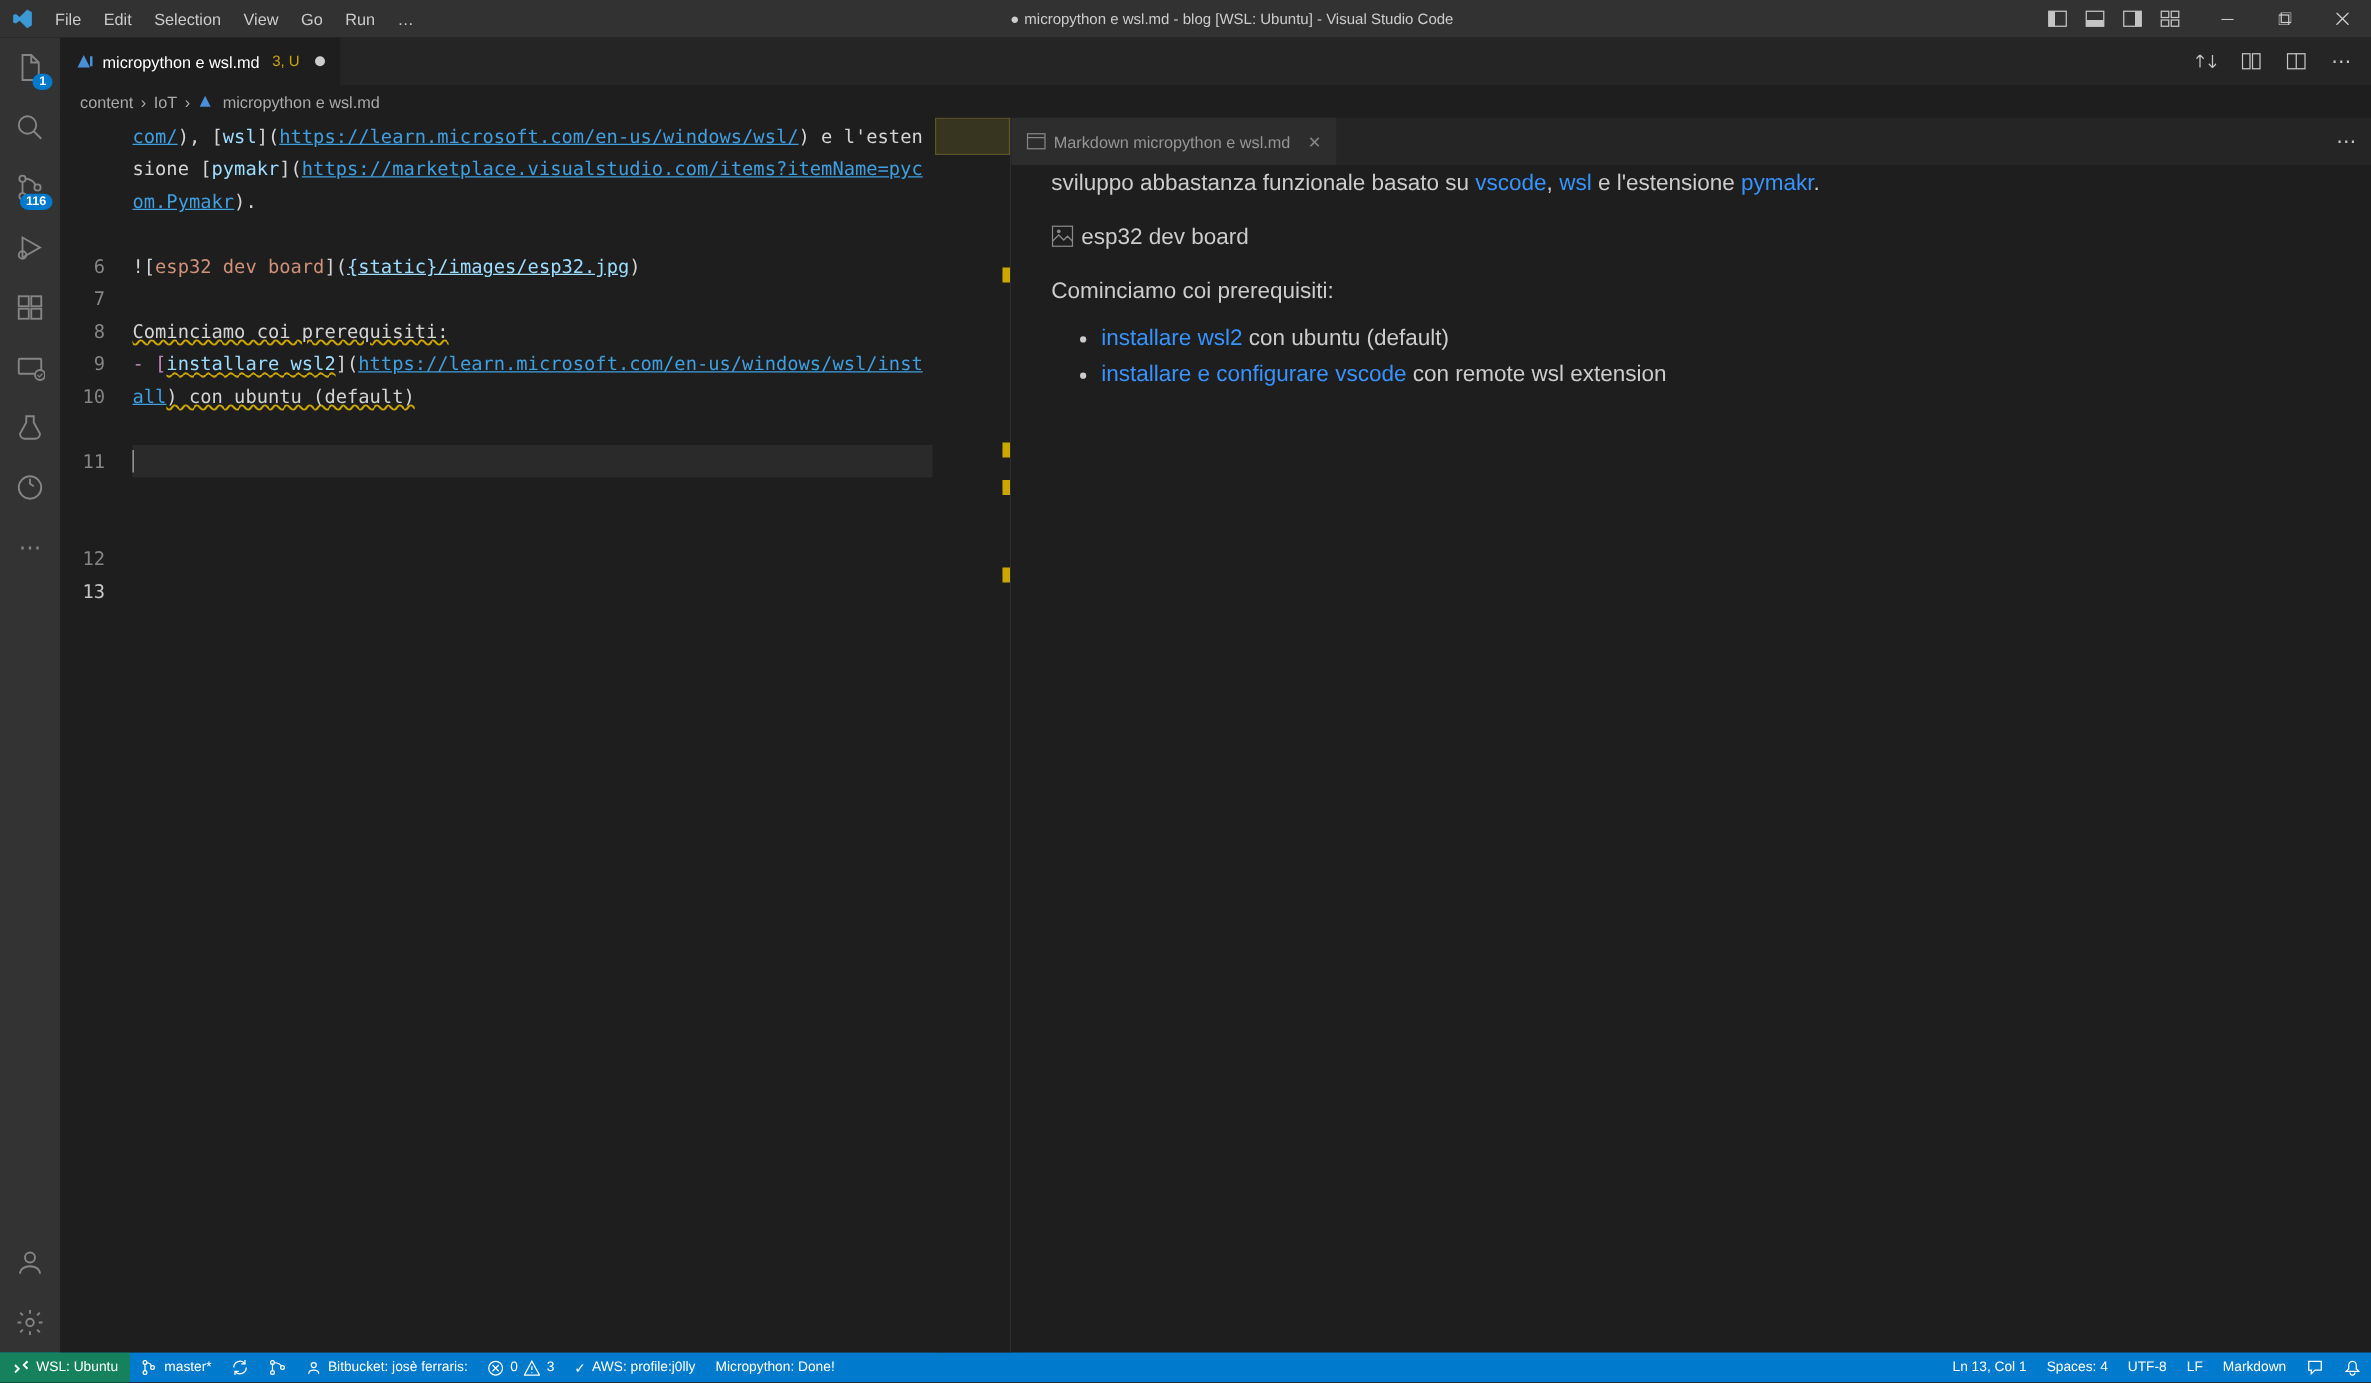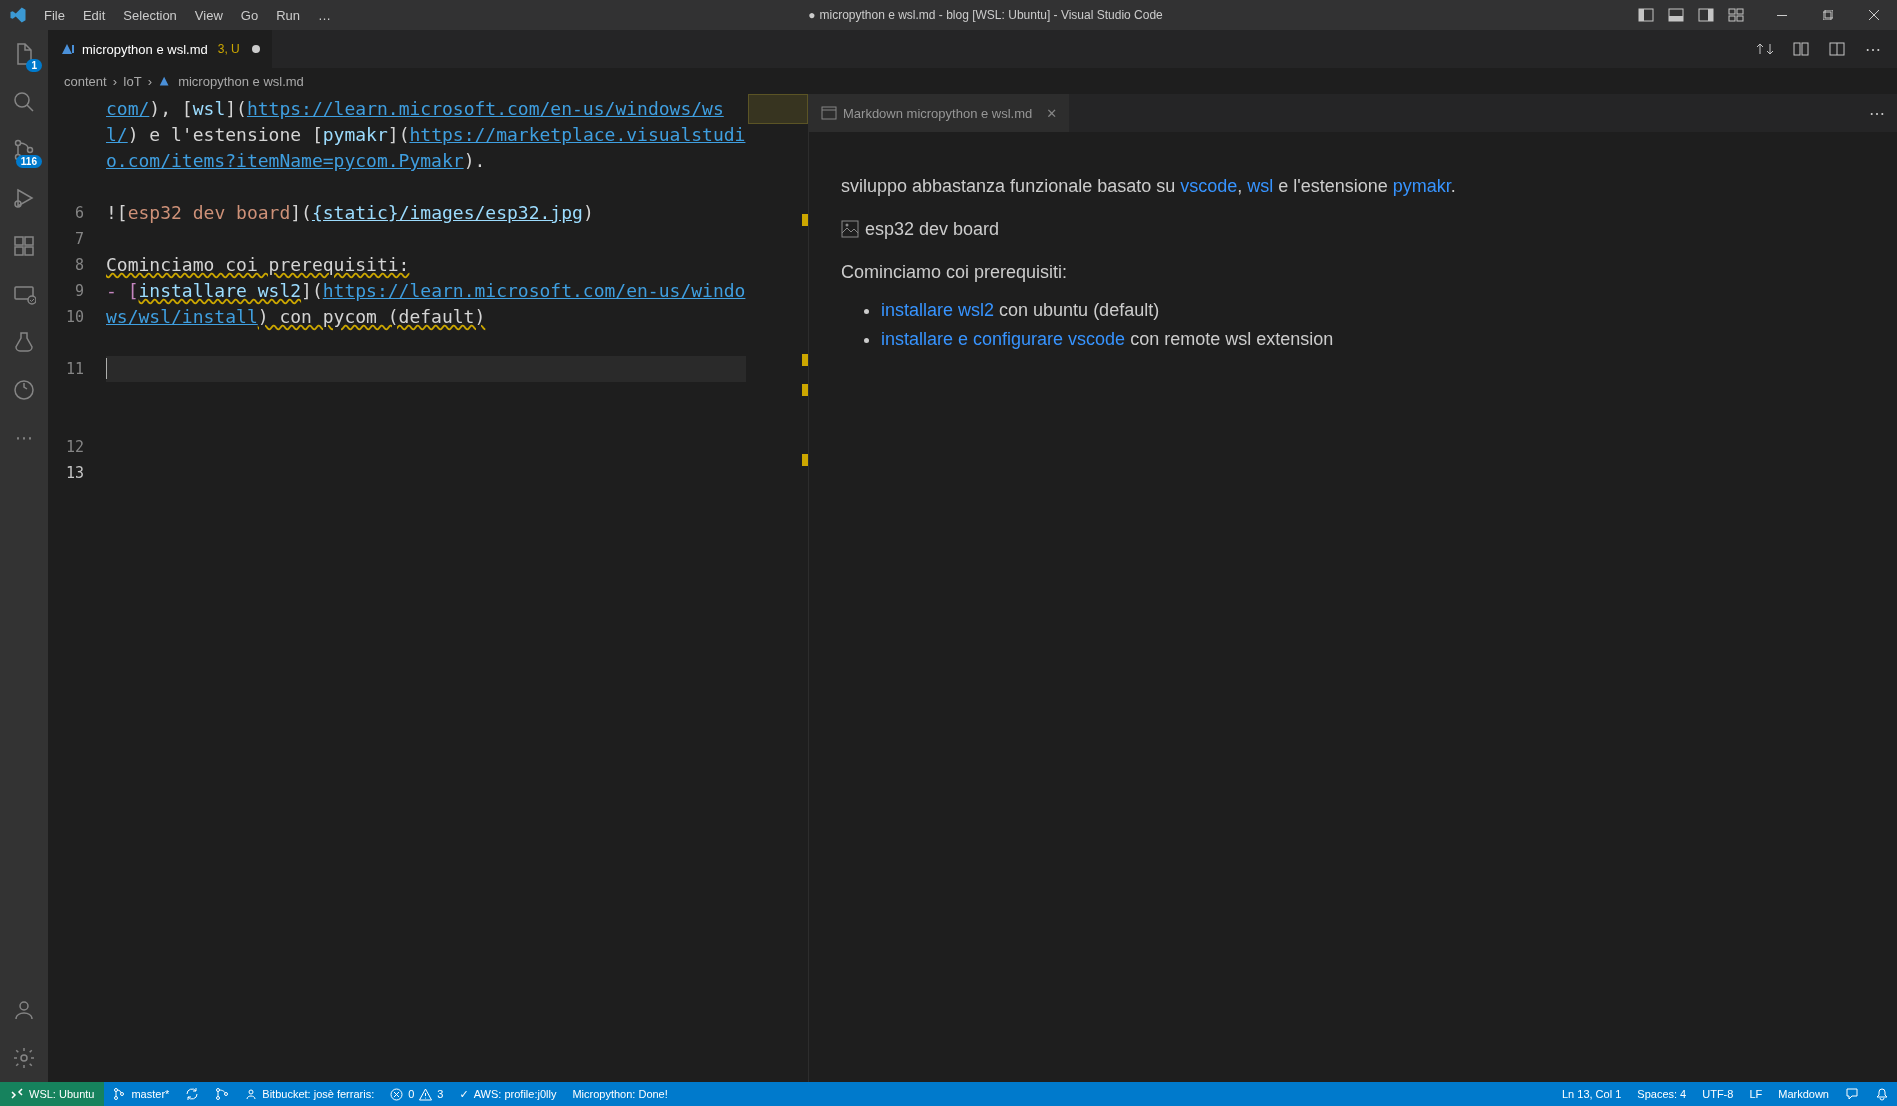--- a/index.html
+++ b/index.html
@@ -69,40 +69,40 @@
 
 .breadcrumb { height: 26px; display: flex; align-items: center; padding: 0 16px; font-size: 13px; color: #a9a9a9; gap: 6px; background: #1e1e1e; }
 
 
 .split-body { flex: 1; display: flex; overflow: hidden; }
 
 
 .code-pane { width: 760px; display: flex; background: #1e1e1e; position: relative; }
 .gutter { width: 58px; background: #1e1e1e; padding-top: 2px; }
 .lineno { height: 26px; text-align: right; padding-right: 22px; color: #858585; font-family: Consolas, monospace; font-size: 15px; line-height: 26px; }
-.code-content { flex: 1; font-family: Consolas, monospace; font-size: 18px; line-height: 26px; padding-top: 2px; padding-right: 62px; position: relative; }
+.code-content { flex: 1; font-family: Consolas, monospace; font-size: 15px; line-height: 26px; padding-top: 2px; padding-right: 62px; position: relative; }
 .code-line { white-space: pre-wrap; word-break: break-all; padding-left: 18px; text-indent: -18px; margin-left: 18px;}
 .code-line.first { padding-left: 0; text-indent: 0; margin-left: 0;}
 .code-content .current-line { background: #2a2a2a; }
 
 .t-plain { color: #d4d4d4; }
 .t-link { color: #3f9fe0; text-decoration: underline; }
 .t-name { color: #9cdcfe; }
 .t-keyword { color: #c586c0; }
 .t-path { color: #ce9178; text-decoration: underline;}
 .t-underline-squiggle { text-decoration: underline wavy #cca700; }
 
 .minimap { position: absolute; right: 0; top: 0; width: 60px; height: 100%; background: #1e1e1e; }
 .minimap .mm-thumb { position: absolute; top: 0; right: 0; width: 60px; height: 30px; background: rgba(200,180,50,0.15); border: 1px solid rgba(200,180,50,0.25); }
 .minimap .mm-mark { position: absolute; right: 0; width: 6px; height: 12px; background: #cca700; }
 
 
 .preview-pane { flex: 1; display: flex; flex-direction: column; border-left: 1px solid #2d2d2d; }
 .preview-tabs { height: 38px; background: #252526; display: flex; align-items: stretch; }
-.preview-body { flex: 1; background: #1e1e1e; padding: 0 32px; color: #cccccc; font-size: 18px; line-height: 1.6; overflow: hidden; margin-top: 40px; }
+.preview-body { flex: 1; background: #1e1e1e; padding: 0 32px; color: #cccccc; font-size: 18px; line-height: 1.6; overflow: hidden; }
 .preview-body a { color: #3794ff; text-decoration: none; }
 .preview-body ul { padding-left: 40px; margin-top: 10px; }
 .preview-body .img-placeholder { display: flex; align-items: center; gap: 6px; margin: 14px 0; font-size: 18px;}
 .preview-actions { margin-left: auto; display: flex; align-items: center; padding-right: 12px; color: #c5c5c5; }
 
 
 .statusbar {
   height: 24px; background: #007acc; color: #ffffff;
   display: flex; align-items: center; font-size: 11px;
 }
@@ -313,21 +313,21 @@
           <div class="lineno" style="height:78px;">11</div>
           <div class="lineno">12</div>
           <div class="lineno" style="color:#c6c6c6;">13</div>
         </div>
         <div class="code-content">
           <div class="code-line first" style="white-space:normal;"><span class="t-link">com/</span><span class="t-plain">), [</span><span class="t-name">wsl</span><span class="t-plain">](</span><span class="t-link">https://learn.microsoft.com/en-us/windows/wsl/</span><span class="t-plain">) e l'estensione [</span><span class="t-name">pymakr</span><span class="t-plain">](</span><span class="t-link">https://marketplace.visualstudio.com/items?itemName=pycom.Pymakr</span><span class="t-plain">).</span></div>
           <div class="code-line first">&nbsp;</div>
           <div class="code-line first"><span class="t-plain">![</span><span class="t-path" style="text-decoration:none;color:#ce9178;">esp32 dev board</span><span class="t-plain">](</span><span class="t-name" style="text-decoration:underline;">{static}/images/esp32.jpg</span><span class="t-plain">)</span></div>
           <div class="code-line first">&nbsp;</div>
           <div class="code-line first"><span class="t-plain t-underline-squiggle">Cominciamo coi prerequisiti:</span></div>
-          <div class="code-line first" style="white-space:normal;"><span class="t-keyword">- [</span><span class="t-name t-underline-squiggle">installare wsl2</span><span class="t-plain">](</span><span class="t-link">https://learn.microsoft.com/en-us/windows/wsl/install</span><span class="t-plain t-underline-squiggle">) con pycom (default)</span></div>
+          <div class="code-line first" style="white-space:normal;"><span class="t-keyword">- [</span><span class="t-name t-underline-squiggle">installare wsl2</span><span class="t-plain">](</span><span class="t-link">https://learn.microsoft.com/en-us/windows/wsl/install</span><span class="t-plain t-underline-squiggle">) con ubuntu (default)</span></div>
           <div class="code-line first">&nbsp;</div>
           <div class="code-line first current-line"><span style="border-left:1px solid #aeafad;">&nbsp;</span></div>
         </div>
         <div class="minimap">
           <div class="mm-thumb"></div>
           <div class="mm-mark" style="top:120px;"></div>
           <div class="mm-mark" style="top:260px;"></div>
           <div class="mm-mark" style="top:290px;"></div>
           <div class="mm-mark" style="top:360px;"></div>
         </div>

